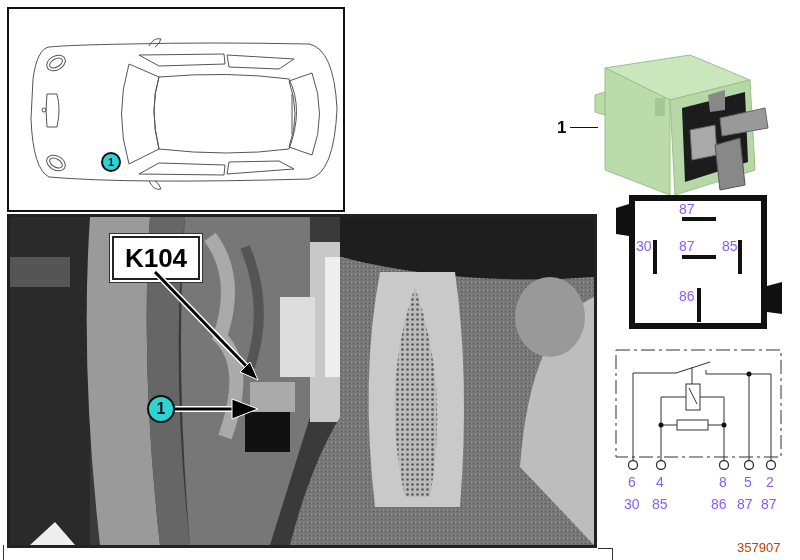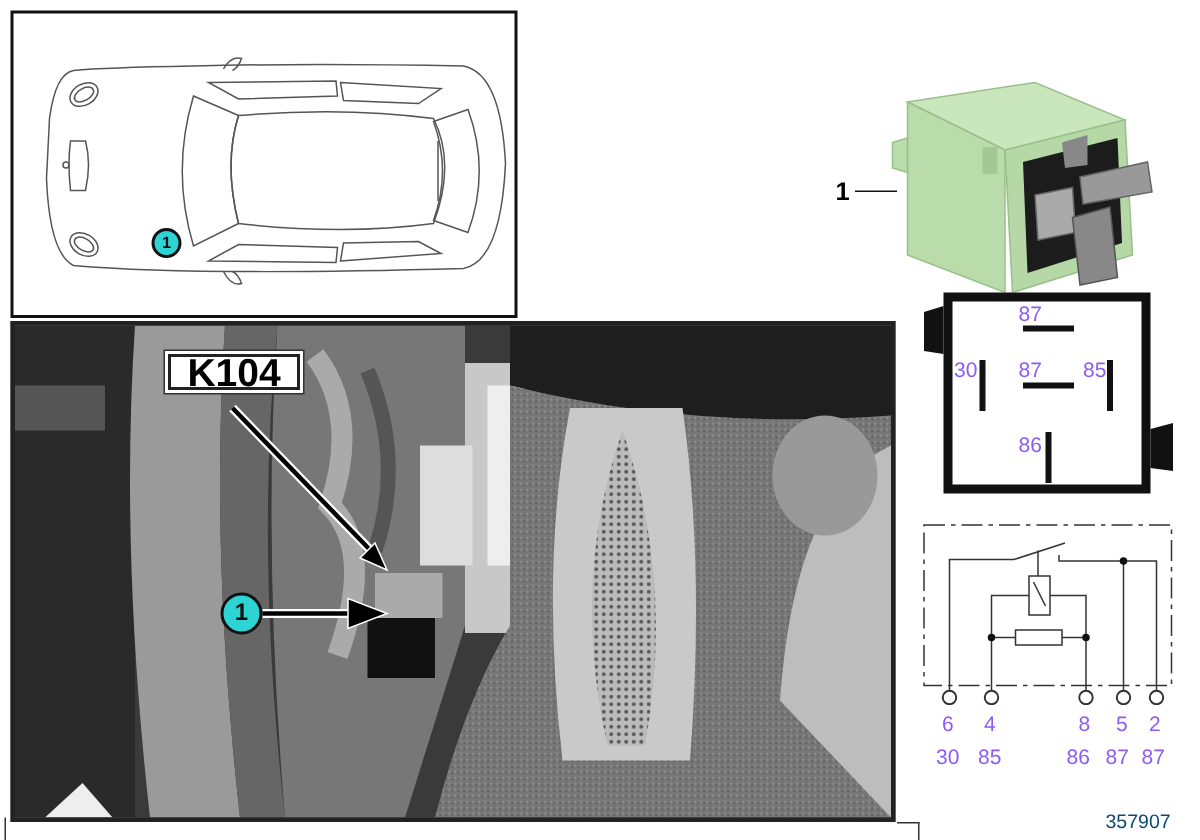--- a/index.html
+++ b/index.html
@@ -1,21 +1,21 @@
 <!DOCTYPE html>
 <html><head>
 <meta charset="utf-8">
 <style>
   html, body { margin:0; padding:0; }
   body { width:800px; height:560px; background:#fff; position:relative; overflow:hidden; font-family:"Liberation Sans", sans-serif; }
   .abs { position:absolute; }
   #car-box { left:7px; top:7px; width:338px; height:205px; border:2px solid #111; background:#fff; box-sizing:border-box; }
   #photo { left:7px; top:214px; width:590px; height:334px; border:3px solid #222; box-sizing:border-box; background:#555; overflow:hidden; }
   .callout { border-radius:50%; background:#2ed3d3; border:2px solid #111; color:#111; font-weight:bold; display:flex; align-items:center; justify-content:center; box-sizing:border-box; }
-  #k104 { left:112px; top:236px; width:88px; height:24px; background:#fff; border:2px solid #222; box-shadow:0 0 0 2px #fff, 0 0 0 3px #333; font-size:26px; font-weight:bold; display:flex; align-items:center; justify-content:center; box-sizing:border-box; }
+  #k104 { left:112px; top:236px; width:88px; height:44px; background:#fff; border:2px solid #222; box-shadow:0 0 0 2px #fff, 0 0 0 3px #333; font-size:26px; font-weight:bold; display:flex; align-items:center; justify-content:center; box-sizing:border-box; }
   .pin-lbl { font-size:14px; color:#8b5cf6; position:absolute; }
 </style>
 </head>
 <body>
 
 <div id="car-box" class="abs">
   <svg width="334" height="201" viewBox="0 0 334 201">
     <g fill="none" stroke="#555" stroke-width="1">
 
       <path d="M40 38 Q28 40 24 70 L22 110 Q24 160 40 168 Q120 175 300 170 Q325 165 328 100 Q325 40 300 35 Q200 33 120 35 Q60 36 40 38 Z"></path>
@@ -179,13 +179,13 @@
 <div class="pin-lbl" style="left:766px;top:474px;">2</div>
 
 <div class="pin-lbl" style="left:624px;top:496px;">30</div>
 <div class="pin-lbl" style="left:652px;top:496px;">85</div>
 <div class="pin-lbl" style="left:711px;top:496px;">86</div>
 <div class="pin-lbl" style="left:737px;top:496px;">87</div>
 <div class="pin-lbl" style="left:761px;top:496px;">87</div>
 
 <div class="abs" style="left:598px;top:548px;width:14px;height:12px;border-top:1px solid #333;border-right:1px solid #333;"></div>
 <div class="abs" style="left:3px;top:545px;width:1px;height:15px;background:#333;"></div>
-<div class="abs" style="left:737px;top:540px;font-size:13px;color:#0c4a6e;text-align:right;">357907</div>
+<div class="abs" style="left:737px;top:540px;font-size:13px;color:#c2410c;text-align:right;">357907</div>
 
 </body></html>

